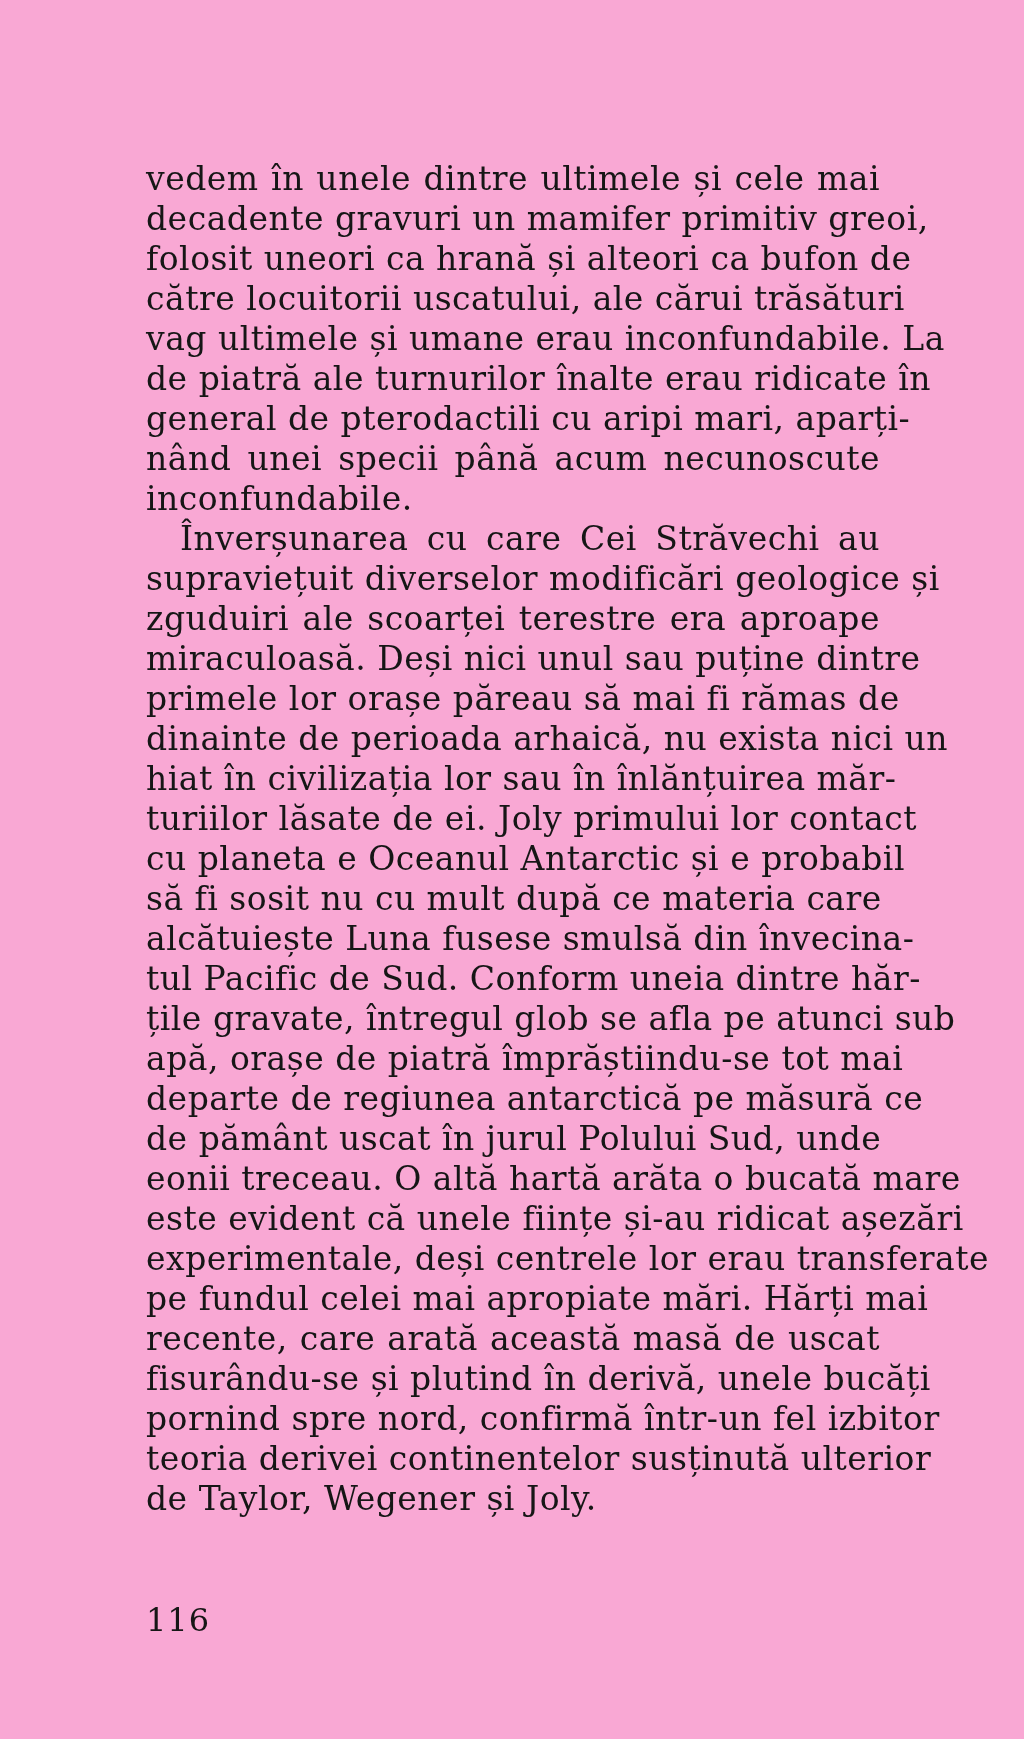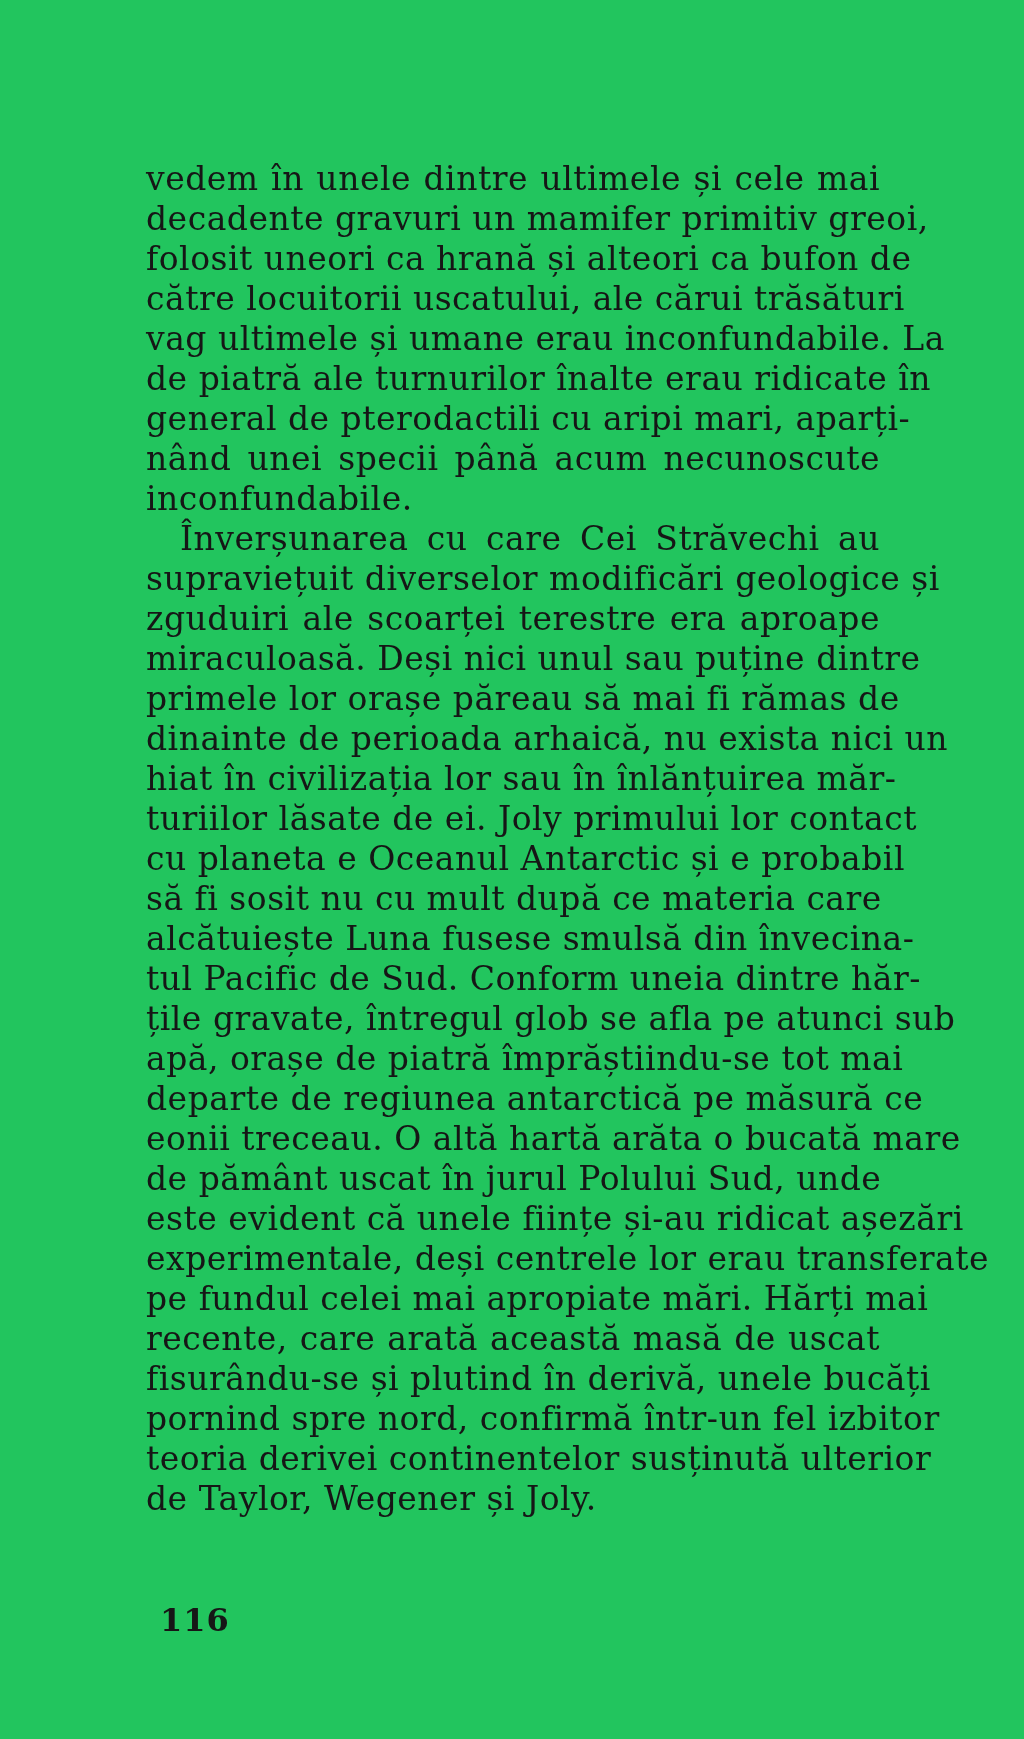--- a/index.html
+++ b/index.html
@@ -11,21 +11,21 @@
     height: 1739px;
     position: relative;
     background: #ffffff;
     font-family: "DejaVu Serif", serif;
     color: #161616;
     overflow: hidden;
   }
   .page {
     position: absolute;
     inset: 0;
-    background: #22c55e;
+    background: #f9a8d4;
   }
   .text-block {
     position: absolute;
     left: 146px;
     top: 159px;
     width: 734px;
     font-size: 33px;
     line-height: 40px;
     letter-spacing: 0.5px;
     color: #161616;
@@ -42,27 +42,26 @@
   }
   .line.last-line {
     text-align: left;
     text-align-last: left;
   }
   .line.indented {
     padding-left: 34px;
   }
   .page-number {
     position: absolute;
-    left: 160px;
+    left: 146px;
     top: 1604px;
     font-size: 32px;
     line-height: 32px;
     letter-spacing: 1px;
     color: #161616;
-    font-weight: bold;
   }
 </style>
 </head>
 <body>
 
 <div class="page">
   <main class="text-block">
       <div class="paragraph">
         <div class="line">vedem în unele dintre ultimele și cele mai</div>
         <div class="line">decadente gravuri un mamifer primitiv greoi,</div>
@@ -83,22 +82,22 @@
         <div class="line">dinainte de perioada arhaică, nu exista nici un</div>
         <div class="line">hiat în civilizația lor sau în înlănțuirea măr-</div>
         <div class="line">turiilor lăsate de ei. Joly primului lor contact</div>
         <div class="line">cu planeta e Oceanul Antarctic și e probabil</div>
         <div class="line">să fi sosit nu cu mult după ce materia care</div>
         <div class="line">alcătuiește Luna fusese smulsă din învecina-</div>
         <div class="line">tul Pacific de Sud. Conform uneia dintre hăr-</div>
         <div class="line">țile gravate, întregul glob se afla pe atunci sub</div>
         <div class="line">apă, orașe de piatră împrăștiindu-se tot mai</div>
         <div class="line">departe de regiunea antarctică pe măsură ce</div>
+        <div class="line">de pământ uscat în jurul Polului Sud, unde</div>
         <div class="line">eonii treceau. O altă hartă arăta o bucată mare</div>
-        <div class="line">de pământ uscat în jurul Polului Sud, unde</div>
         <div class="line">este evident că unele ființe și-au ridicat așezări</div>
         <div class="line">experimentale, deși centrele lor erau transferate</div>
         <div class="line">pe fundul celei mai apropiate mări. Hărți mai</div>
         <div class="line">recente, care arată această masă de uscat</div>
         <div class="line">fisurându-se și plutind în derivă, unele bucăți</div>
         <div class="line">pornind spre nord, confirmă într-un fel izbitor</div>
         <div class="line">teoria derivei continentelor susținută ulterior</div>
         <div class="line last-line">de Taylor, Wegener și Joly.</div>
       </div>
     </main>

